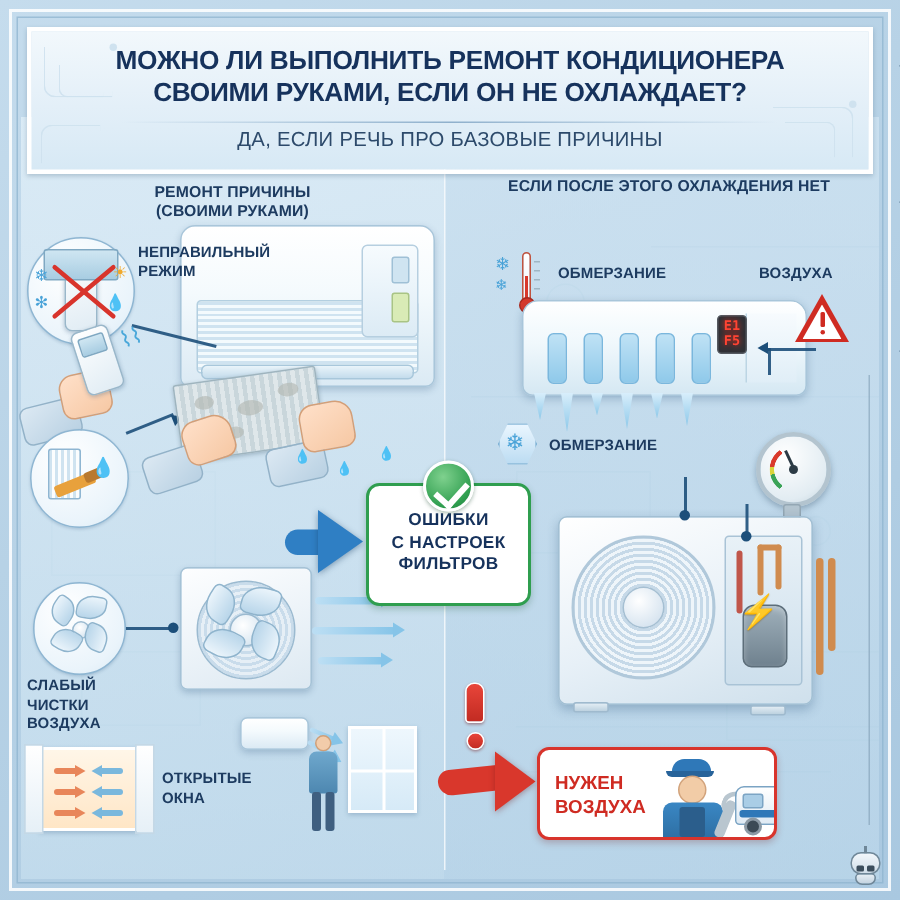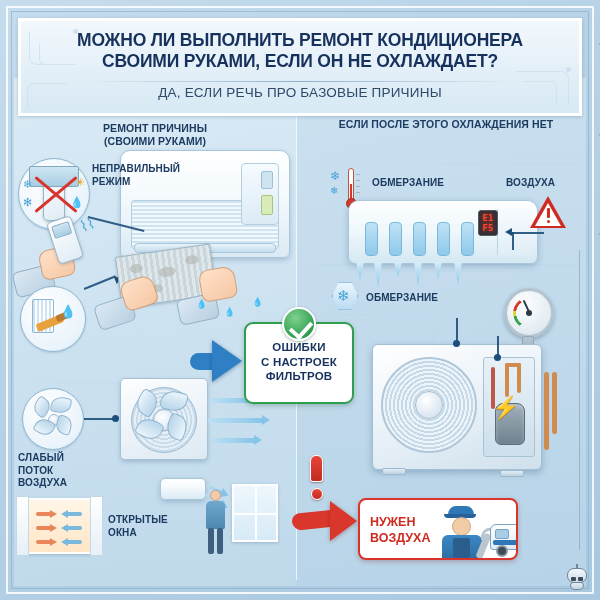--- a/index.html
+++ b/index.html
@@ -698,21 +698,21 @@
 
   <div class="badge" style="left:22px;top:388px;width:62px;height:62px;">
     <div class="fan-hub" style="left:25px;top:25px;width:12px;height:12px;"></div>
     <div class="fan-blade" style="left:28px;top:8px;width:20px;height:16px;transform:rotate(10deg);"></div>
     <div class="fan-blade" style="left:32px;top:28px;width:18px;height:16px;transform:rotate(110deg);"></div>
     <div class="fan-blade" style="left:12px;top:30px;width:19px;height:16px;transform:rotate(210deg);"></div>
     <div class="fan-blade" style="left:10px;top:10px;width:18px;height:16px;transform:rotate(305deg);"></div>
   </div>
   <div class="lbl" style="left:18px;top:452px;width:110px;">
     <div>СЛАБЫЙ</div>
-    <div>ПОТОК</div>
+    <div>ЧИСТКИ</div>
     <div>ВОЗДУХА</div>
   </div>
   <div class="conn" style="left:84px;top:418px;width:30px;height:1.5px;"></div>
   <div class="conn-dot" style="left:112px;top:415px;"></div>
 
   <div class="fanbox" style="left:120px;top:378px;width:88px;height:82px;">
     <div class="fan-disc" style="left:10px;top:8px;width:66px;height:66px;"></div>
     <div class="fan-hub" style="left:32px;top:30px;width:22px;height:22px;"></div>
     <div class="fan-blade" style="left:40px;top:12px;width:26px;height:20px;transform:rotate(15deg);"></div>
     <div class="fan-blade" style="left:44px;top:38px;width:24px;height:20px;transform:rotate(112deg);"></div>

